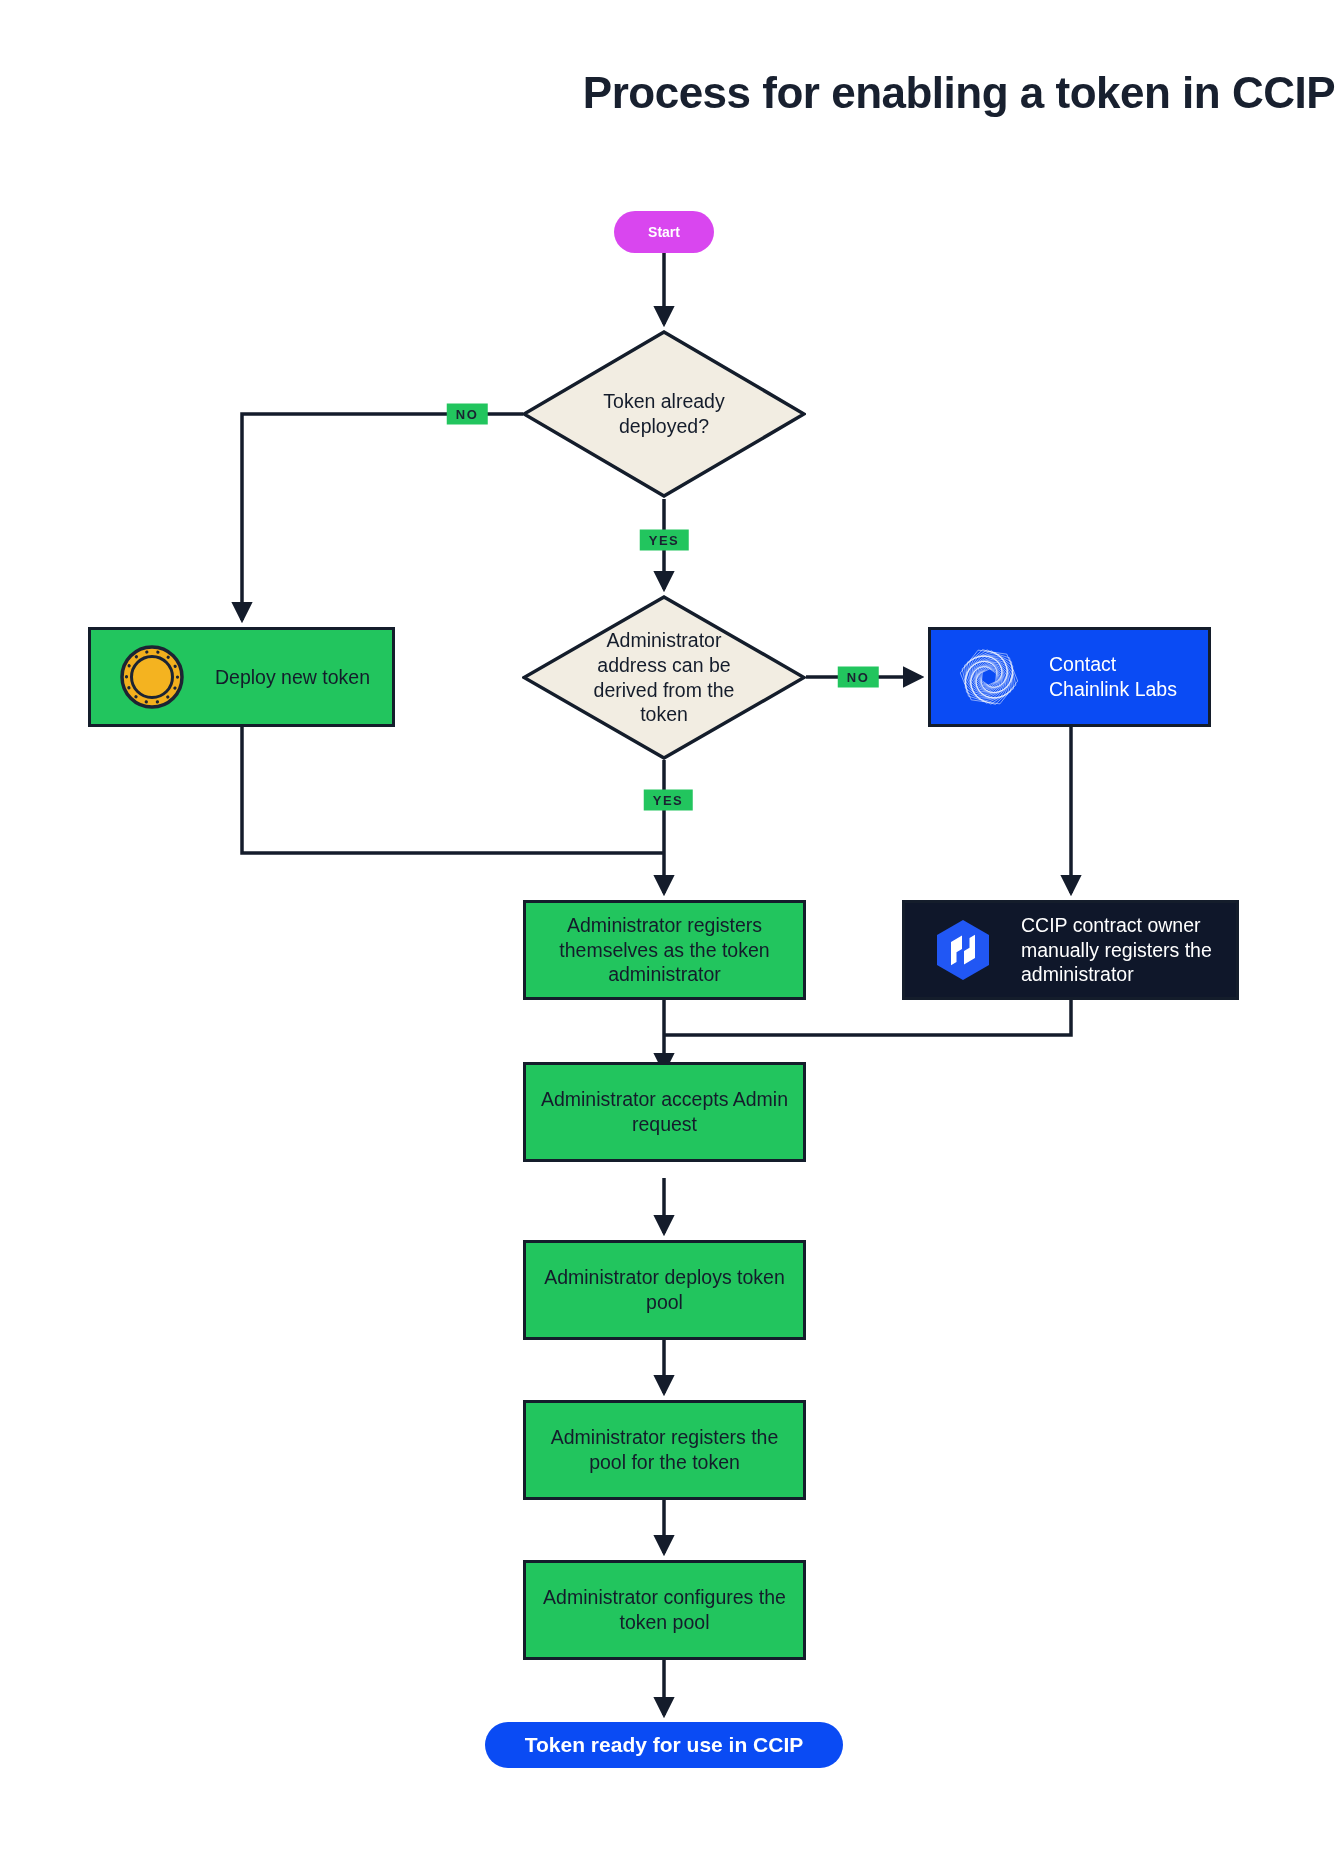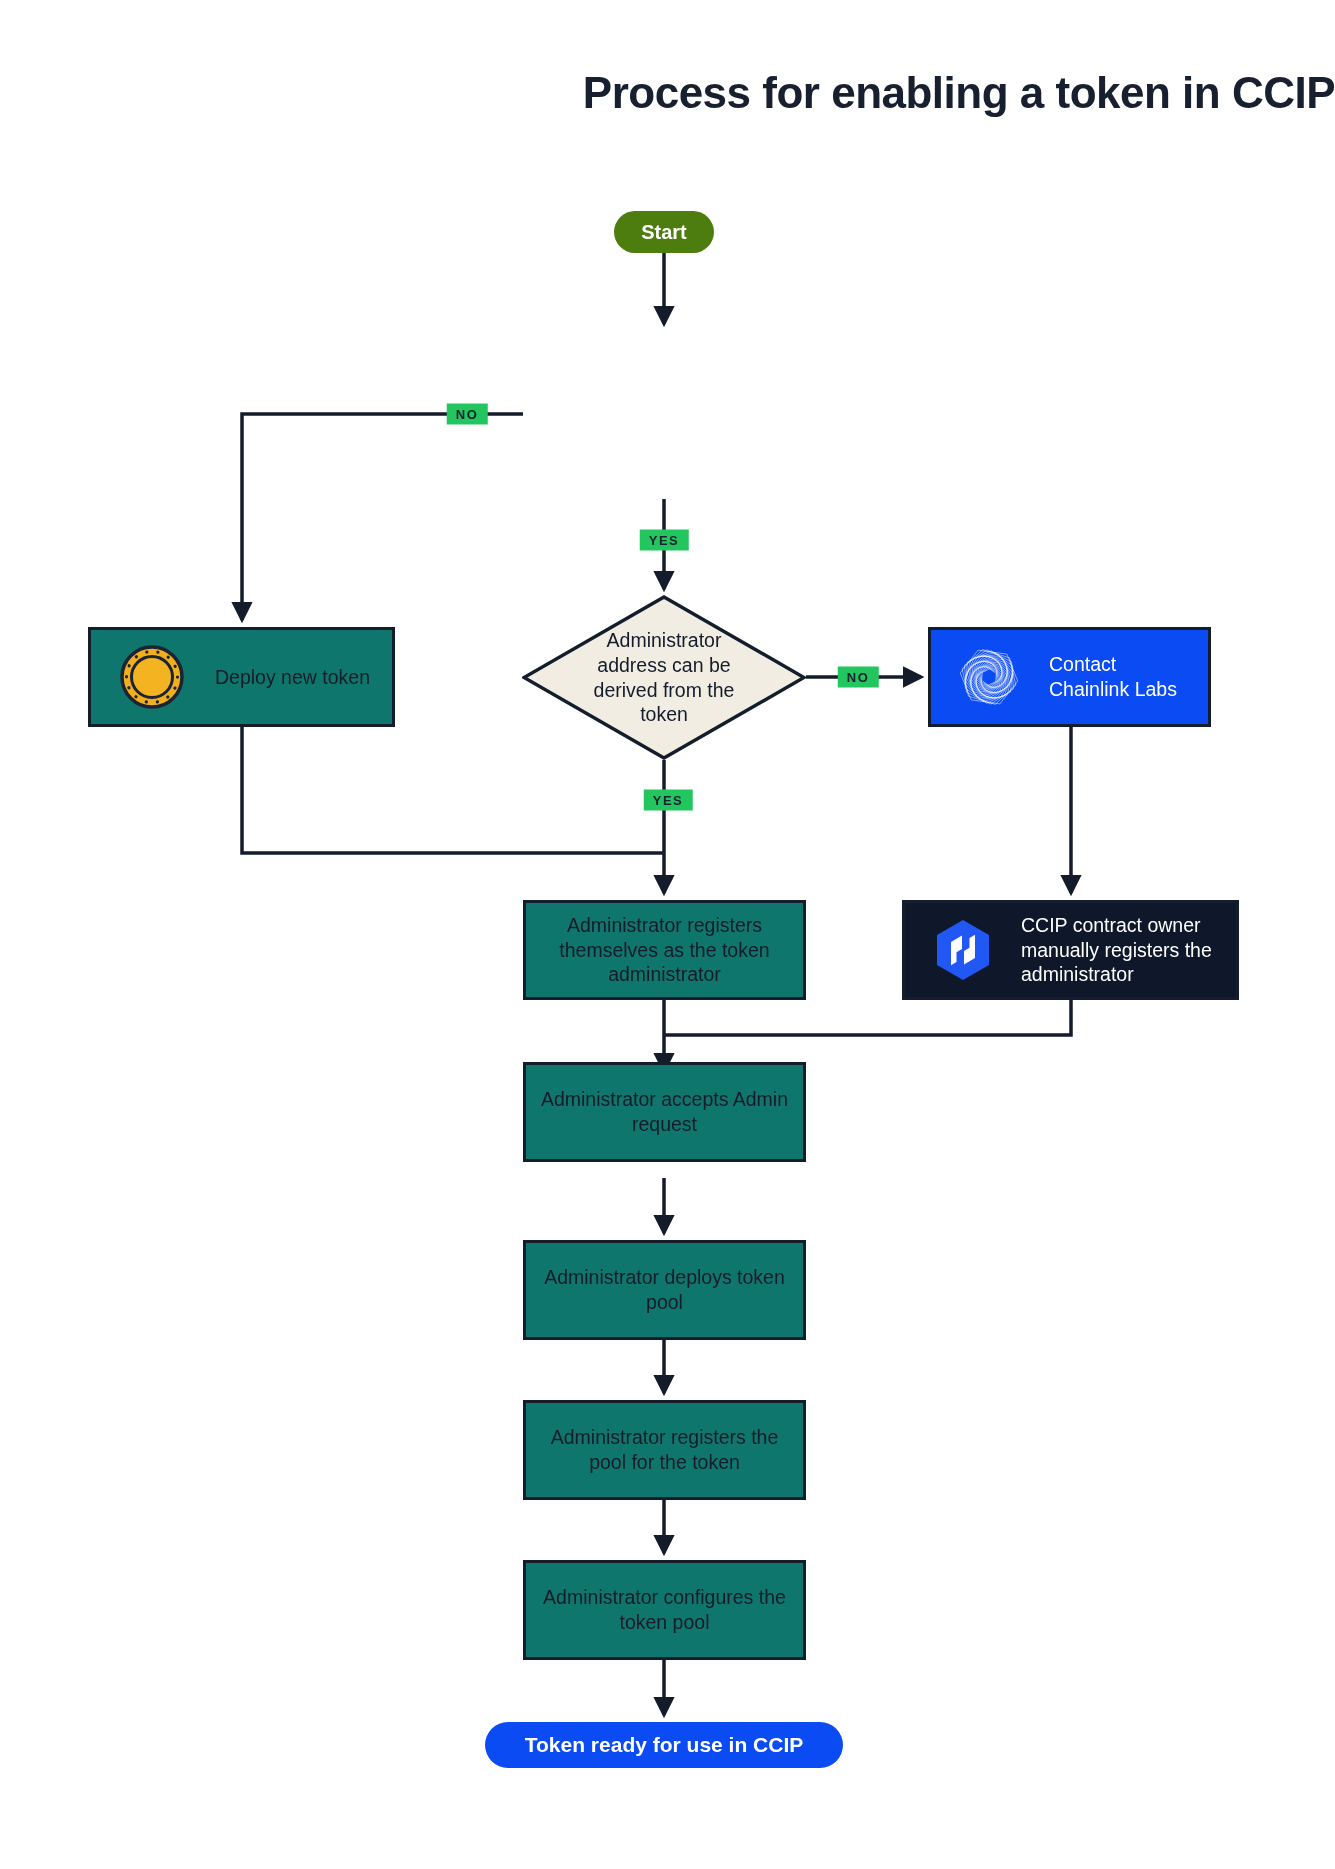--- a/index.html
+++ b/index.html
@@ -10,32 +10,32 @@
   .page-title{
     position:absolute;left:0;top:68px;width:1335px;text-align:right;
     font-size:44px;font-weight:700;letter-spacing:-0.5px;color:#18202f;margin:0;
   }
   svg.connectors{position:absolute;left:0;top:0;width:1335px;height:1869px;}
   svg.connectors path.edge{fill:none;stroke:#141c2b;stroke-width:3.5px;}
   svg.connectors marker path{fill:#141c2b;}
 
   .node{position:absolute;box-sizing:border-box;display:flex;align-items:center;justify-content:center;}
   .pill-start{
-    left:614px;top:211px;width:100px;height:42px;border-radius:21px;background:#4d7c0f;
-    color:#ffffff;font-size:20px;font-weight:600;
+    left:614px;top:211px;width:100px;height:42px;border-radius:21px;background:#d946ef;
+    color:#ffffff;font-size:14px;font-weight:600;
   }
   .diamond{background:transparent;}
   .diamond svg{position:absolute;left:0;top:0;width:100%;height:100%;}
   .diamond svg polygon{fill:#f2ede2;stroke:#141d2b;stroke-width:3.5px;stroke-linejoin:miter;}
   .diamond .dtext{position:relative;width:180px;text-align:center;font-size:19.5px;line-height:1.28;color:#141c2b;}
   #diamond-1{left:522px;top:330px;width:284px;height:168px;}
   #diamond-2{left:522px;top:595px;width:284px;height:165px;}
 
   .box{
-    background:#0f766e;border:3px solid #141d2b;
+    background:#22c55e;border:3px solid #141d2b;
     font-size:19.5px;line-height:1.28;text-align:center;color:#141c2b;
   }
   .box.step{left:523px;width:283px;height:100px;padding:0 14px;}
   #box-deploy{left:88px;top:627px;width:307px;height:100px;justify-content:flex-start;padding-left:28px;text-align:left;}
   #box-deploy .lbl{margin-left:30px;}
   #box-contact{
     left:928px;top:627px;width:283px;height:100px;background:#0a4bf4;border:3px solid #141d2b;
     color:#ffffff;justify-content:flex-start;padding-left:26px;text-align:left;
     font-size:19.5px;line-height:1.3;
   }
@@ -92,20 +92,26 @@
     <path class="edge" d="M664 1178 V1233" marker-end="url(#ah)"></path>
     <path class="edge" d="M664 1340 V1393" marker-end="url(#ah)"></path>
     <path class="edge" d="M664 1500 V1553" marker-end="url(#ah)"></path>
     <path class="edge" d="M664 1660 V1715" marker-end="url(#ah)"></path>
   </svg>
 
   <div class="node pill-start">
     <span>Start</span>
   </div>
 
+  <div class="node diamond" id="diamond-1">
+    <svg viewBox="0 0 284 168">
+      <polygon points="142,2 282,84 142,166 2,84"></polygon>
+    </svg>
+    <div class="dtext">Token already deployed?</div>
+  </div>
 
   <div class="node box" id="box-deploy">
     <svg class="icon" width="66" height="66" viewBox="0 0 66 66">
       <circle cx="33" cy="33" r="30" fill="#f2af1d" stroke="#1c2433" stroke-width="3.5"></circle>
       <circle cx="33" cy="33" r="25.5" fill="none" stroke="#1c2433" stroke-width="3.2" stroke-dasharray="0.1 11.3" stroke-linecap="round"></circle>
       <circle cx="33" cy="33" r="20.5" fill="#f4b320" stroke="#1c2433" stroke-width="3"></circle>
     </svg>
     <span class="lbl">Deploy new token</span>
   </div>
 

